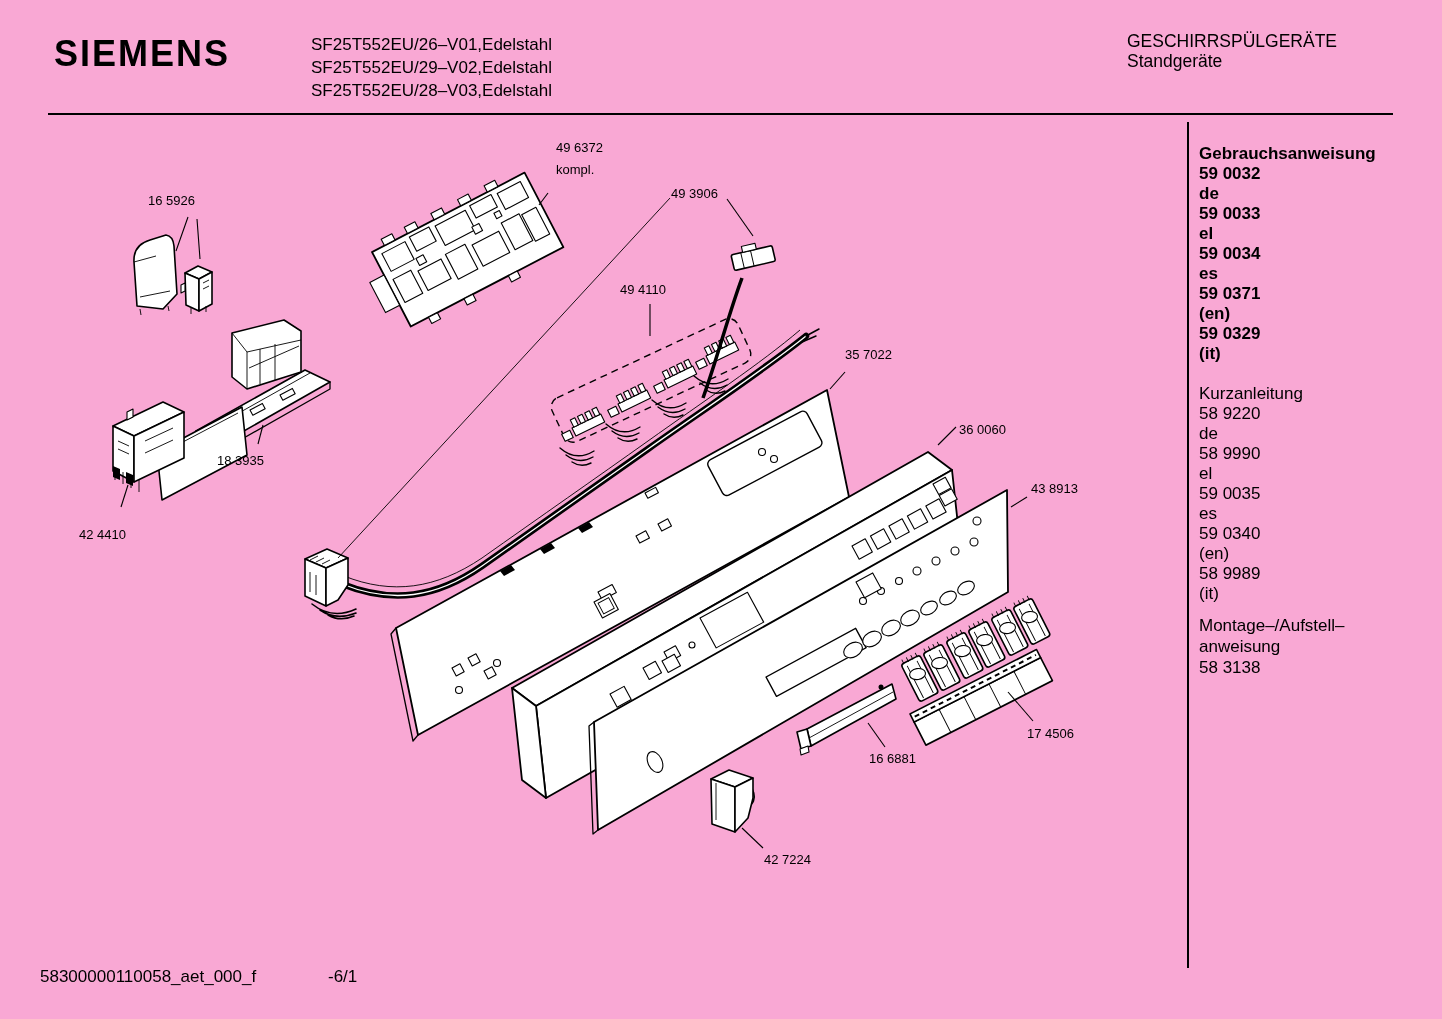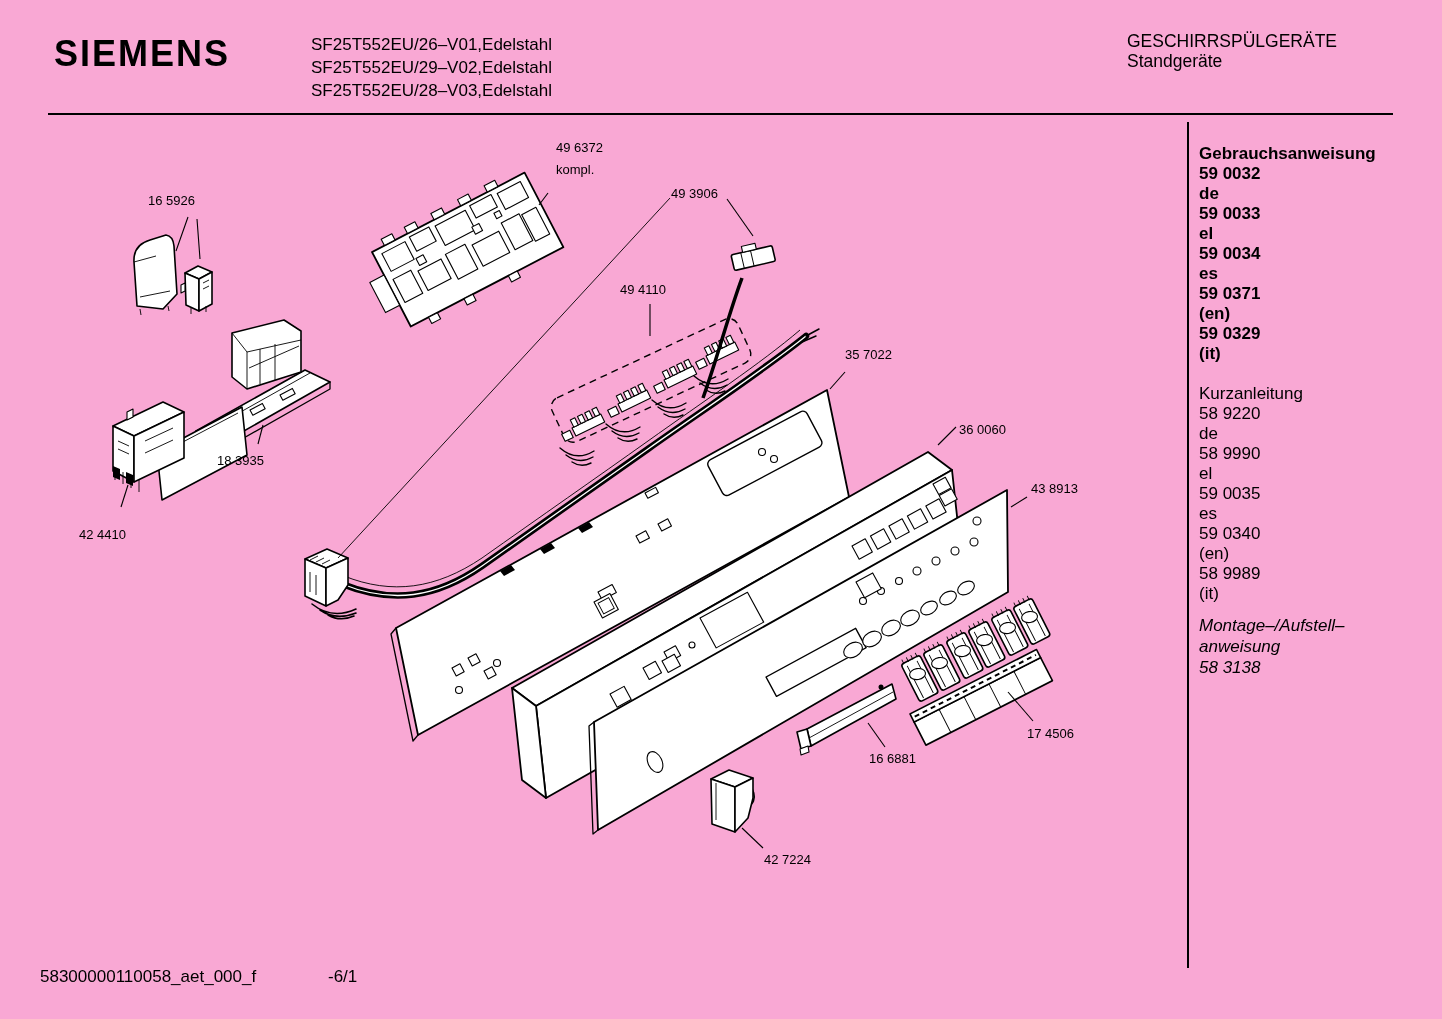--- a/index.html
+++ b/index.html
@@ -59,21 +59,21 @@
     <div>de</div>
     <div>58 9990</div>
     <div>el</div>
     <div>59 0035</div>
     <div>es</div>
     <div>59 0340</div>
     <div>(en)</div>
     <div>58 9989</div>
     <div>(it)</div>
   </div>
-  <div class="sideblock abs" style="top:615px;line-height:21px;font-style:italic;">
+  <div class="sideblock abs" style="top:615px;line-height:21px;">
     <div class="t">Montage–/Aufstell–
 anweisung</div>
     <div>58 3138</div>
   </div>
 
   <div id="footer" class="abs">58300000110058_aet_000_f</div>
   <div id="pageno" class="abs">-6/1</div>
 
   <svg width="1442" height="1019" viewBox="0 0 1442 1019">
 

